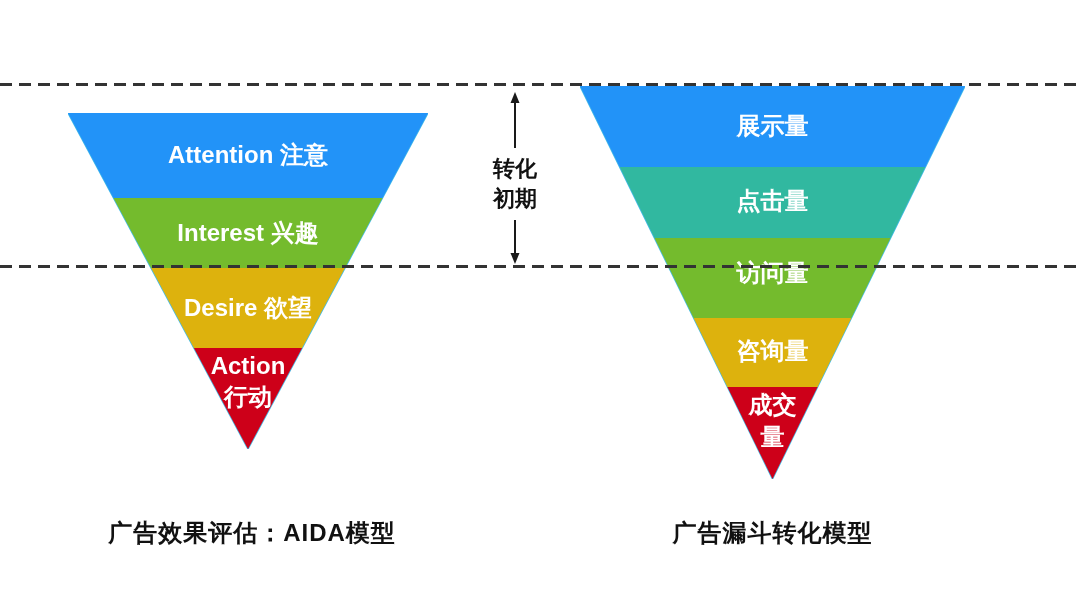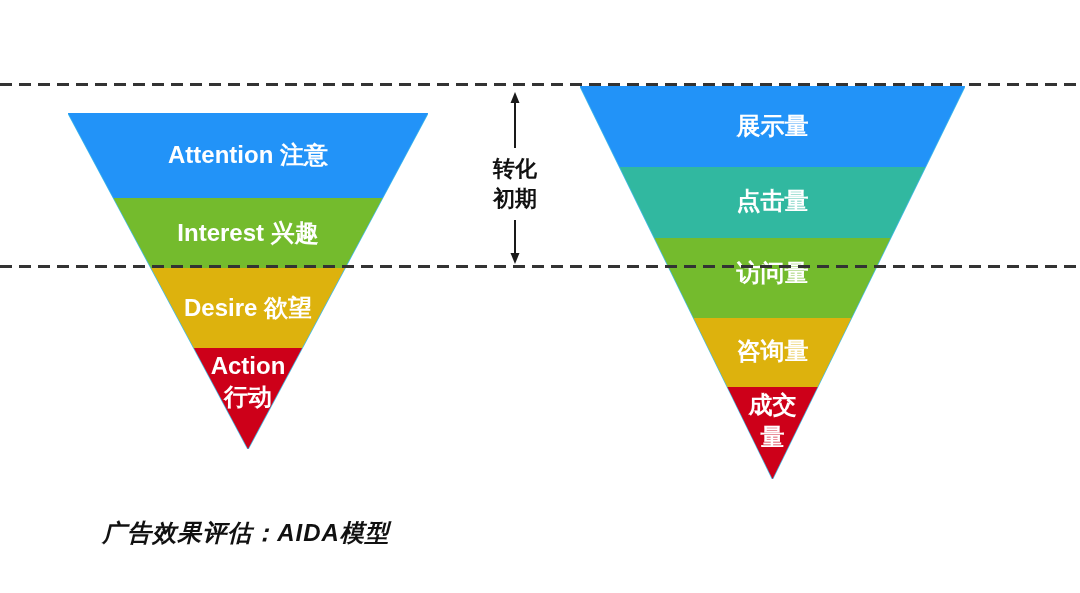--- a/index.html
+++ b/index.html
@@ -25,21 +25,21 @@
   .stage-label{
     fill:#111111;font-size:22px;font-weight:bold;text-anchor:middle;
     font-family:"Liberation Sans","DejaVu Sans",sans-serif;
   }
   .arrow-stroke{stroke:#1a1a1a;stroke-width:2;}
   .arrow-head{fill:#1a1a1a;}
   .caption{
     position:absolute;top:517px;font-size:24px;font-weight:bold;color:#111111;
     text-align:center;letter-spacing:1px;
   }
-  #aida-caption{left:66px;width:360px;font-style:italic;}
+  #aida-caption{left:72px;width:360px;}
   #conv-caption{left:580px;width:385px;}
 </style>
 </head>
 <body>
 
 <div class="canvas">
 
   <div class="dashed-line" id="guide-top"></div>
   <div class="dashed-line" id="guide-mid"></div>
 
@@ -74,14 +74,15 @@
     <polygon points="147.4,301 237.6,301 192.5,393" fill="#cd0019"></polygon>
     <text class="funnel-label" x="192.5" y="48">展示量</text>
     <text class="funnel-label" x="192.5" y="123">点击量</text>
     <text class="funnel-label" x="192.5" y="195">访问量</text>
     <text class="funnel-label" x="192.5" y="273">咨询量</text>
     <text class="funnel-label" x="192.5" y="327">成交</text>
     <text class="funnel-label" x="192.5" y="359">量</text>
   </svg>
 
   <div class="caption" id="aida-caption">广告效果评估：AIDA模型</div>
+  <div class="caption" id="conv-caption">广告漏斗转化模型</div>
 
 </div>
 
 </body></html>

